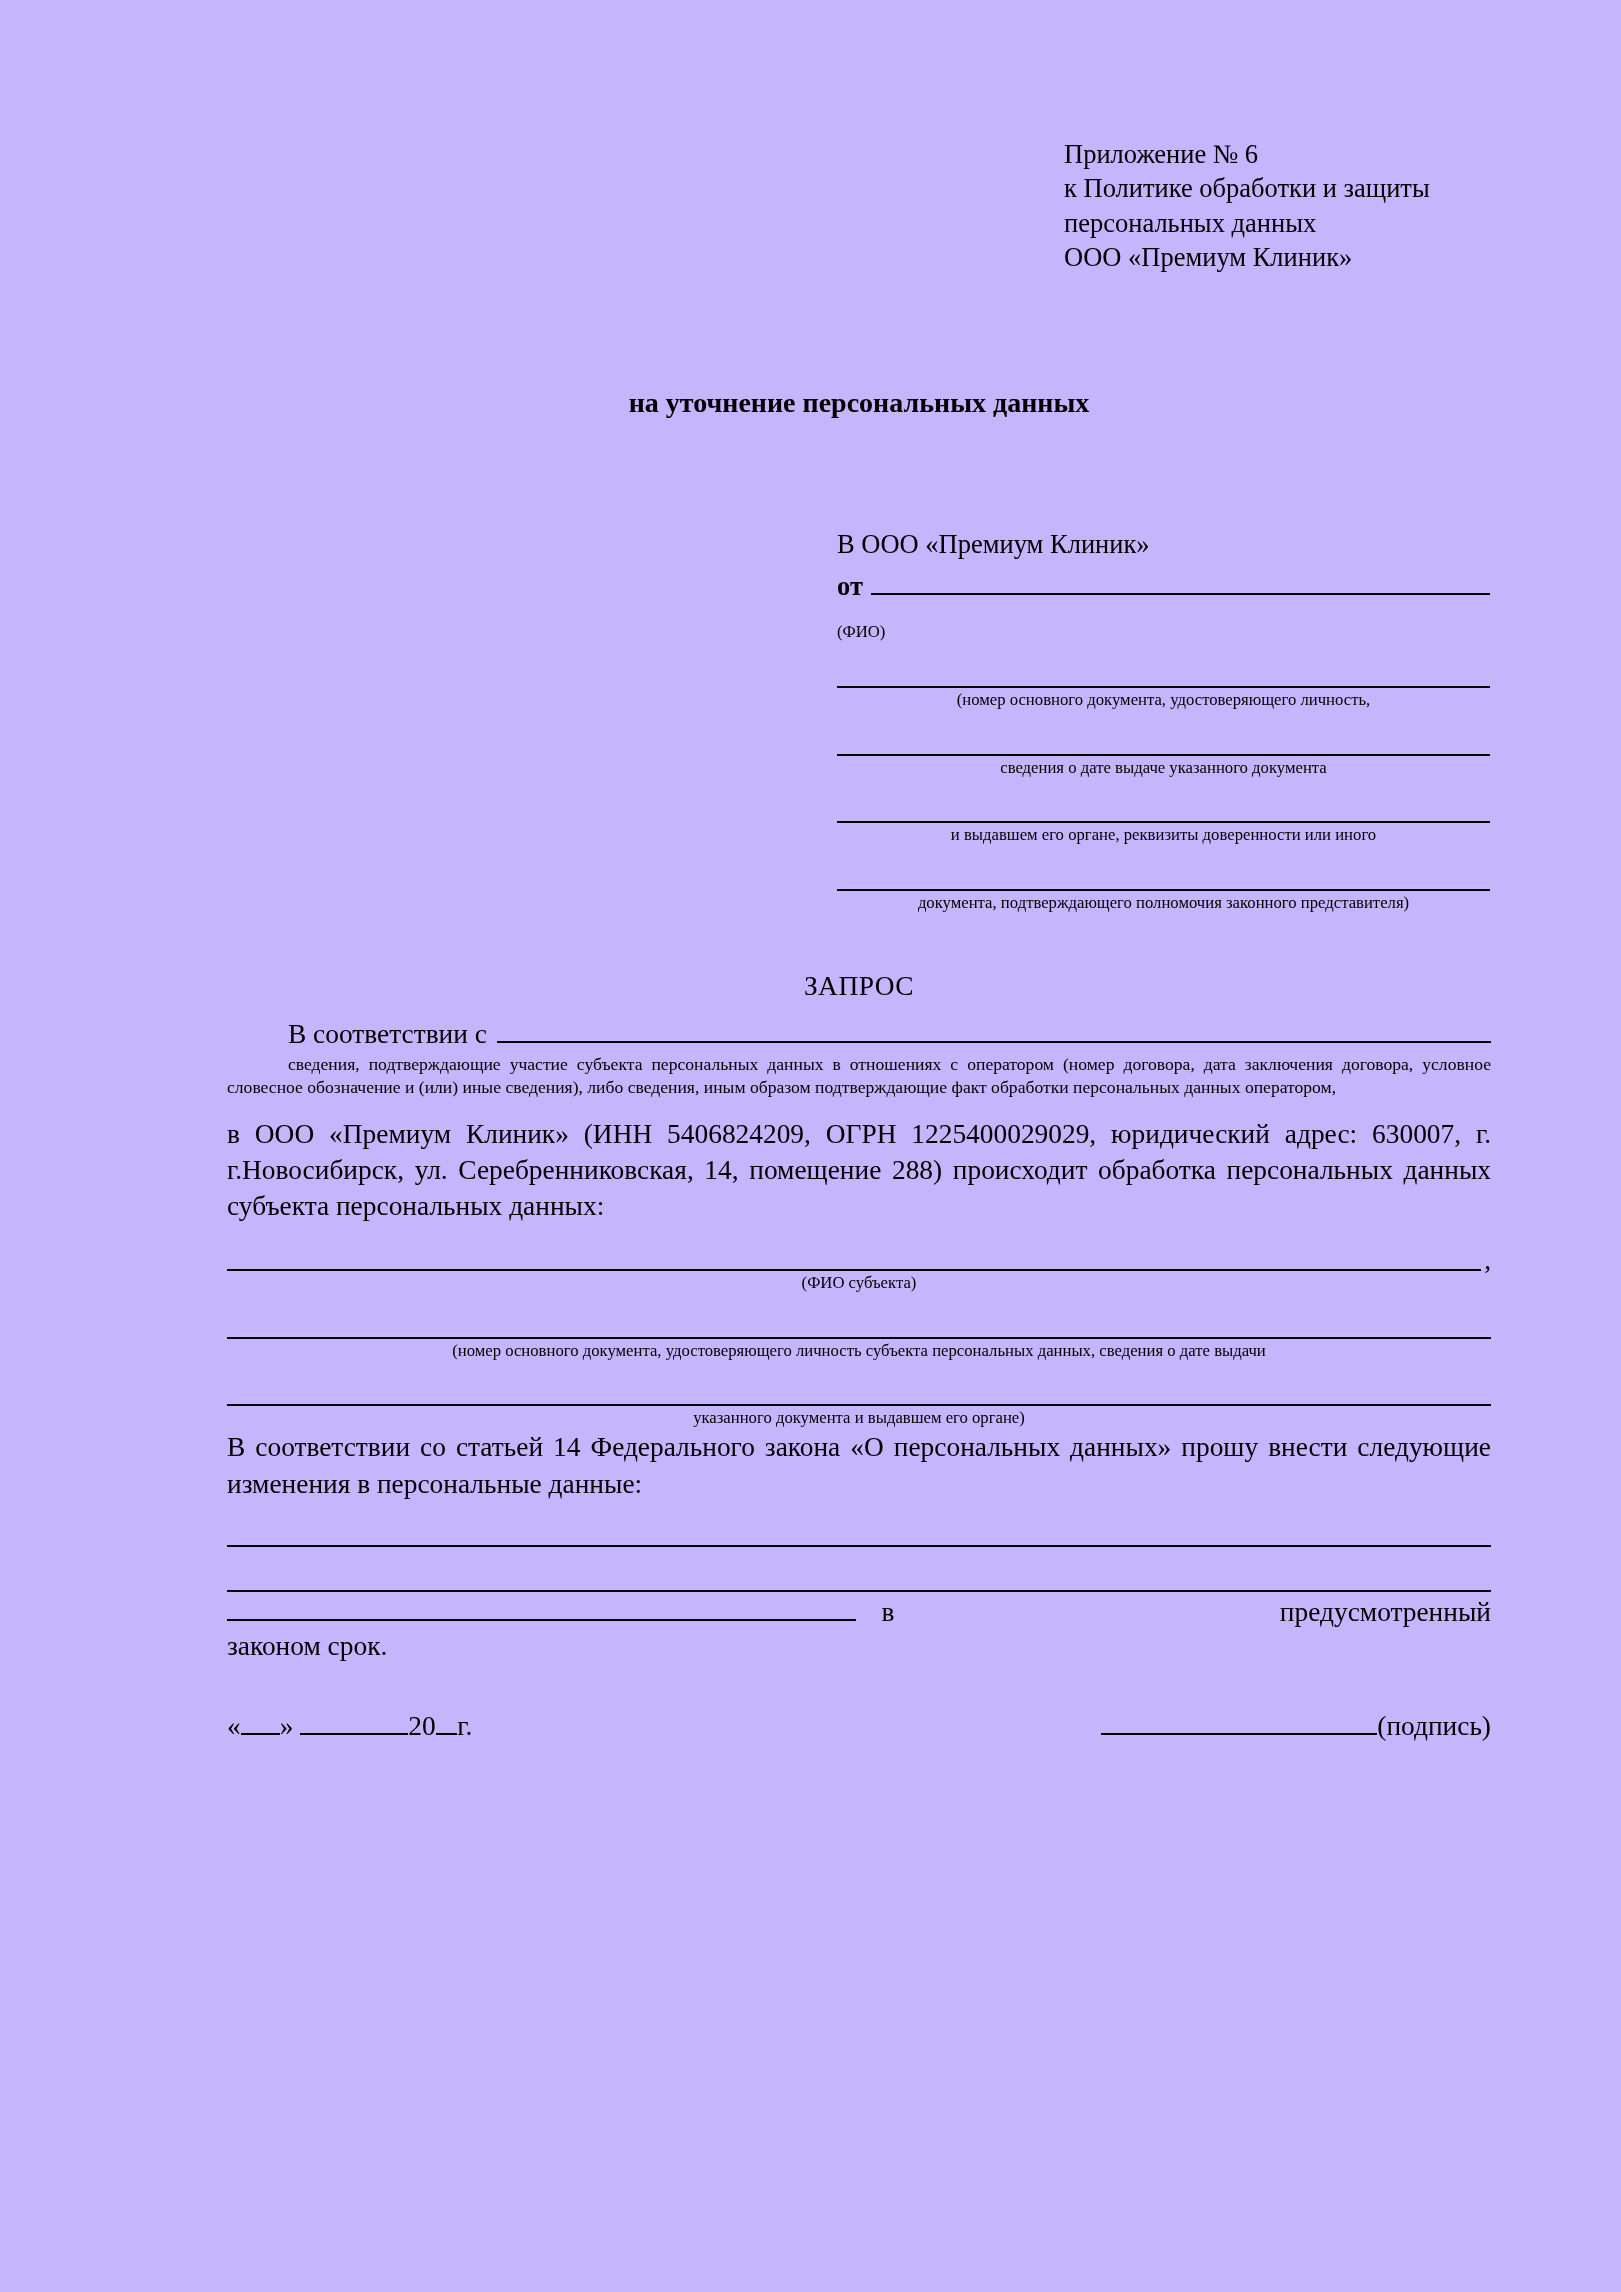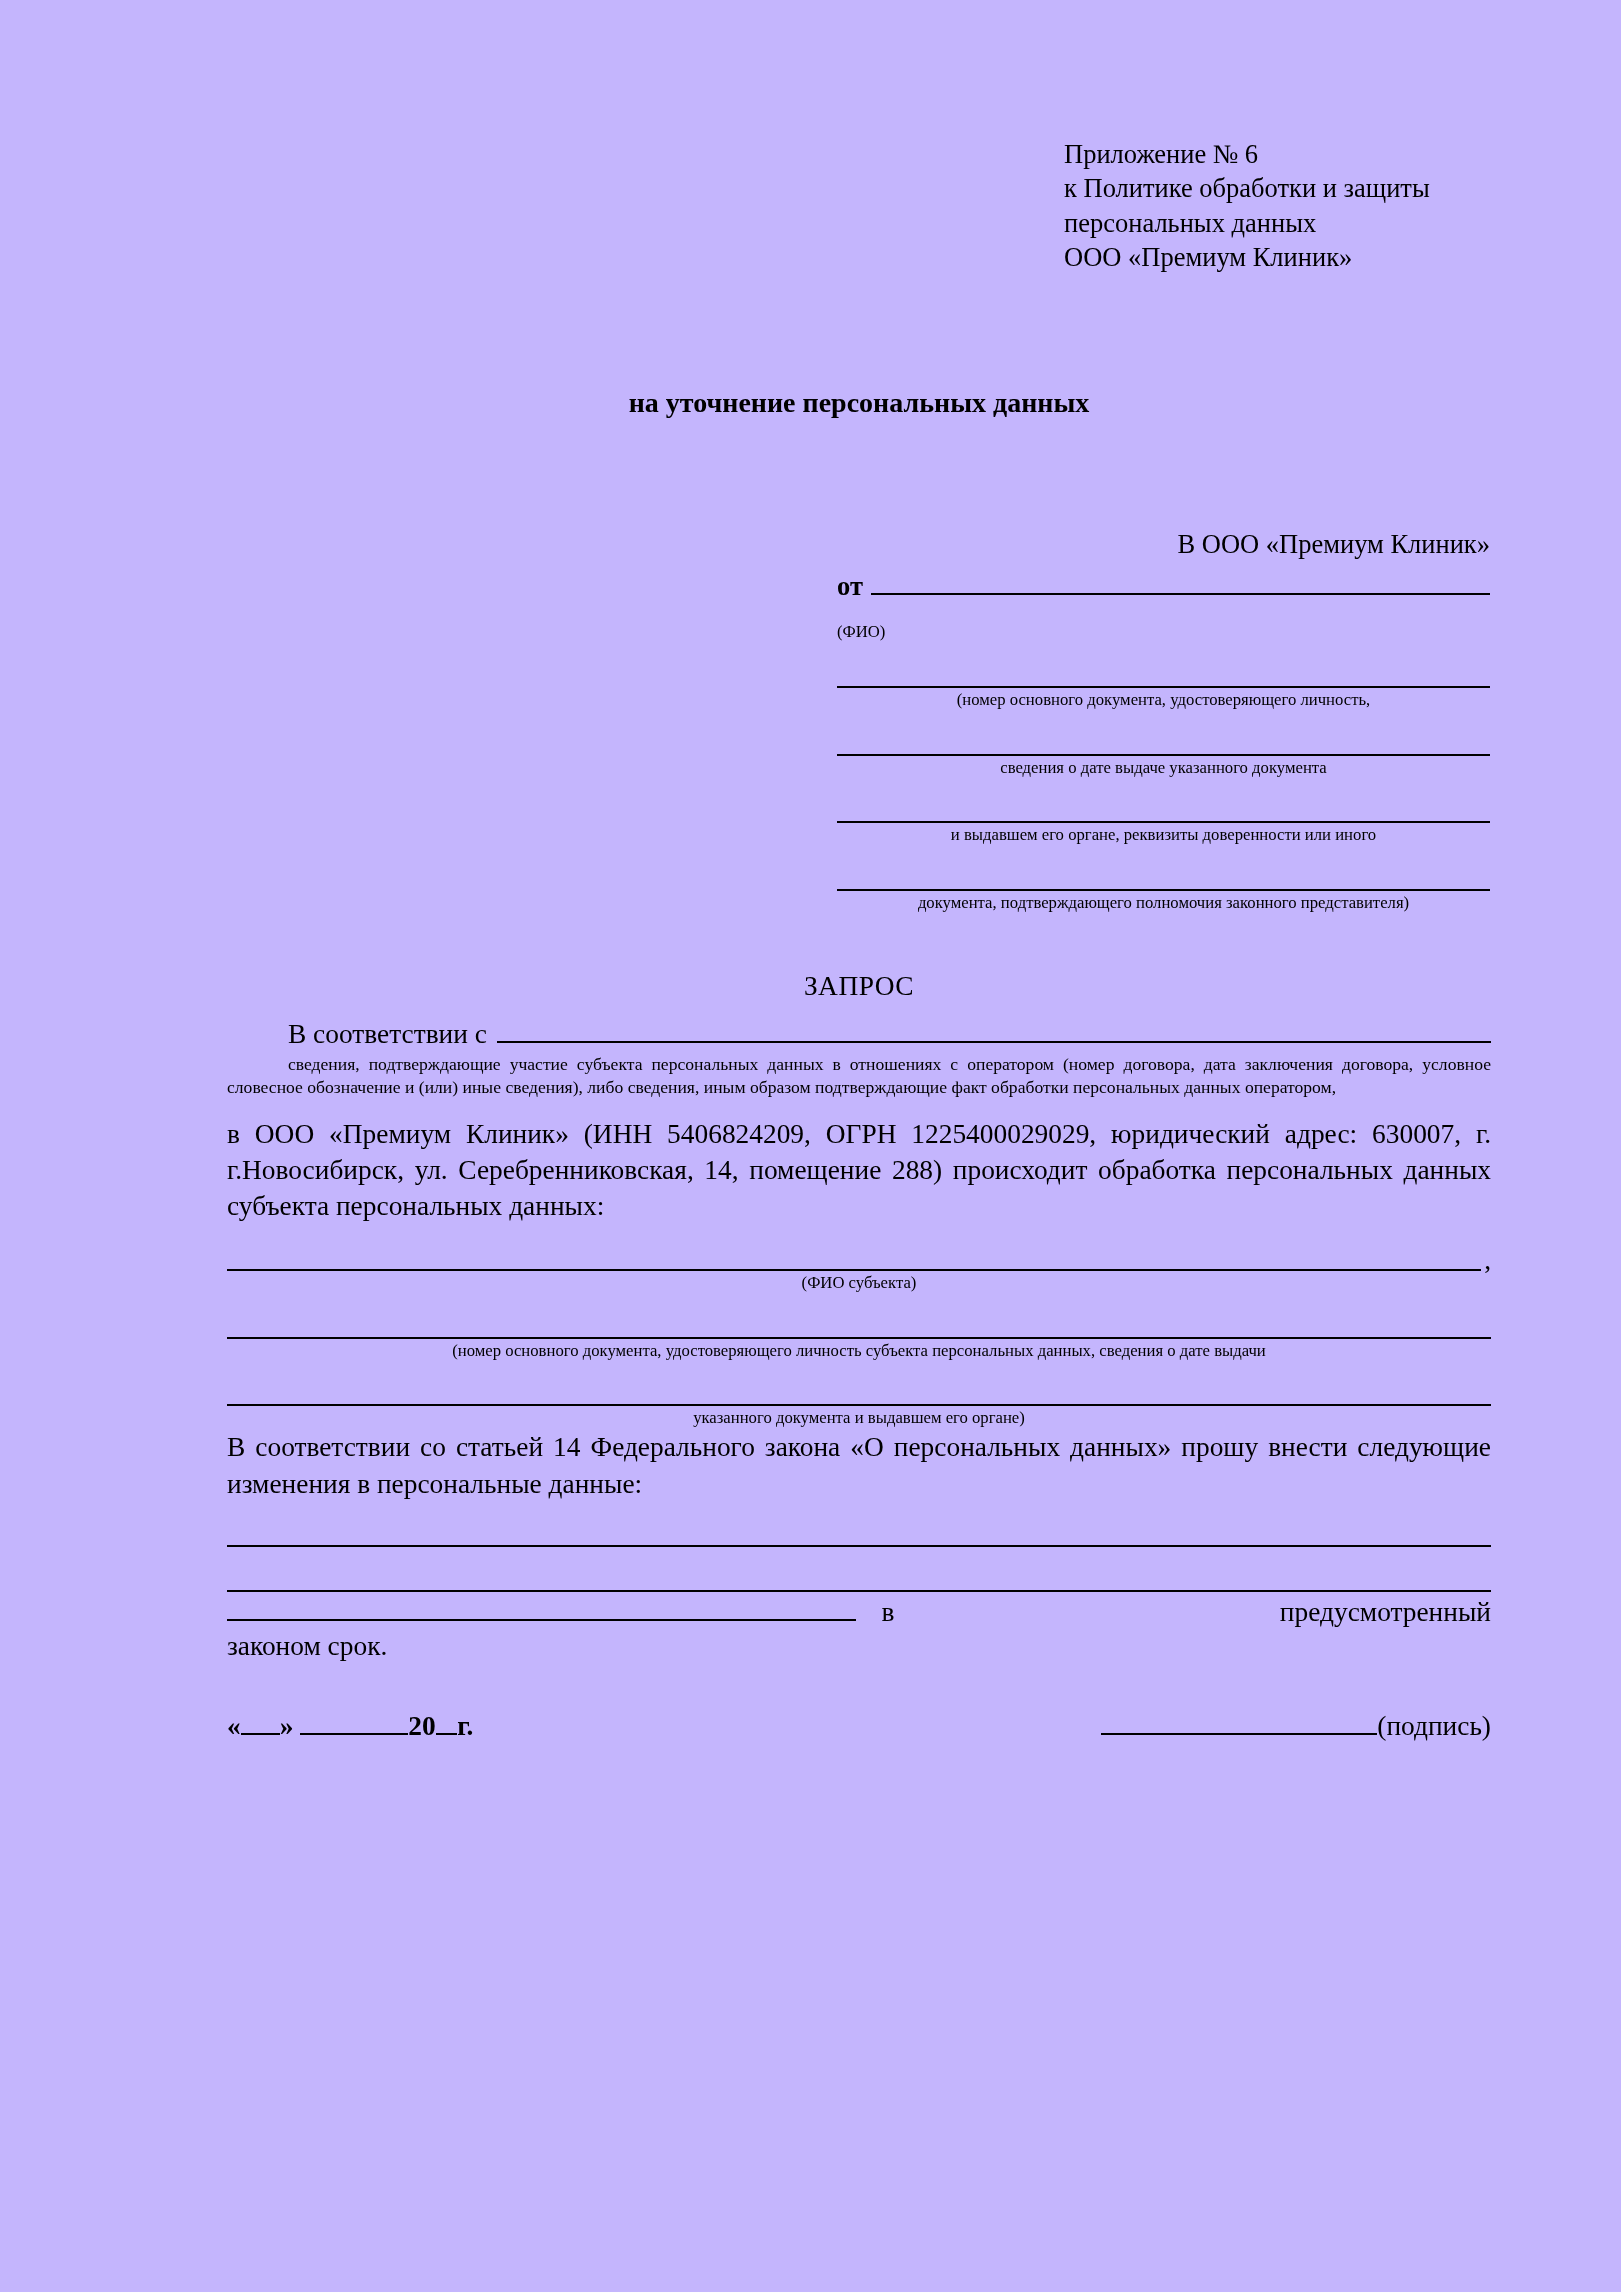--- a/index.html
+++ b/index.html
@@ -54,21 +54,21 @@
   }
   .doc-title .line2 { display: block; text-align: center; }
 
   
   .addressee {
     margin-top: 106px;
     margin-left: 610px;
     width: 653px;
     font-size: 26.5px;
   }
-  .addressee .to-line { line-height: 1.35; text-align: right; }
+  .addressee .to-line { line-height: 1.35; }
   .from-row {
     display: flex;
     align-items: baseline;
     margin-top: 5.9px;
   }
   .from-row .lbl { flex: 0 0 auto; padding-right: 7.8px; font-weight: bold; }
   .from-row .rule {
     flex: 1 1 auto;
     border-bottom: 2px solid #000;
     height: 24.5px;
@@ -176,21 +176,21 @@
     padding-left: 25.5px;
   }
 
   
   .sign-row {
     display: flex;
     align-items: baseline;
     margin-top: 45px;
     font-size: 27.4px;
   }
-  .sign-row .date-part { flex: 0 0 auto; white-space: nowrap; font-weight: bold; }
+  .sign-row .date-part { flex: 0 0 auto; white-space: nowrap; }
   .sign-row .spacer { flex: 1 1 auto; }
   .sign-row .sig-part {
     flex: 0 0 auto;
     display: flex;
     align-items: baseline;
     white-space: nowrap;
   }
   .sign-row .sig-rule {
     width: 276px;
     border-bottom: 2px solid #000;

